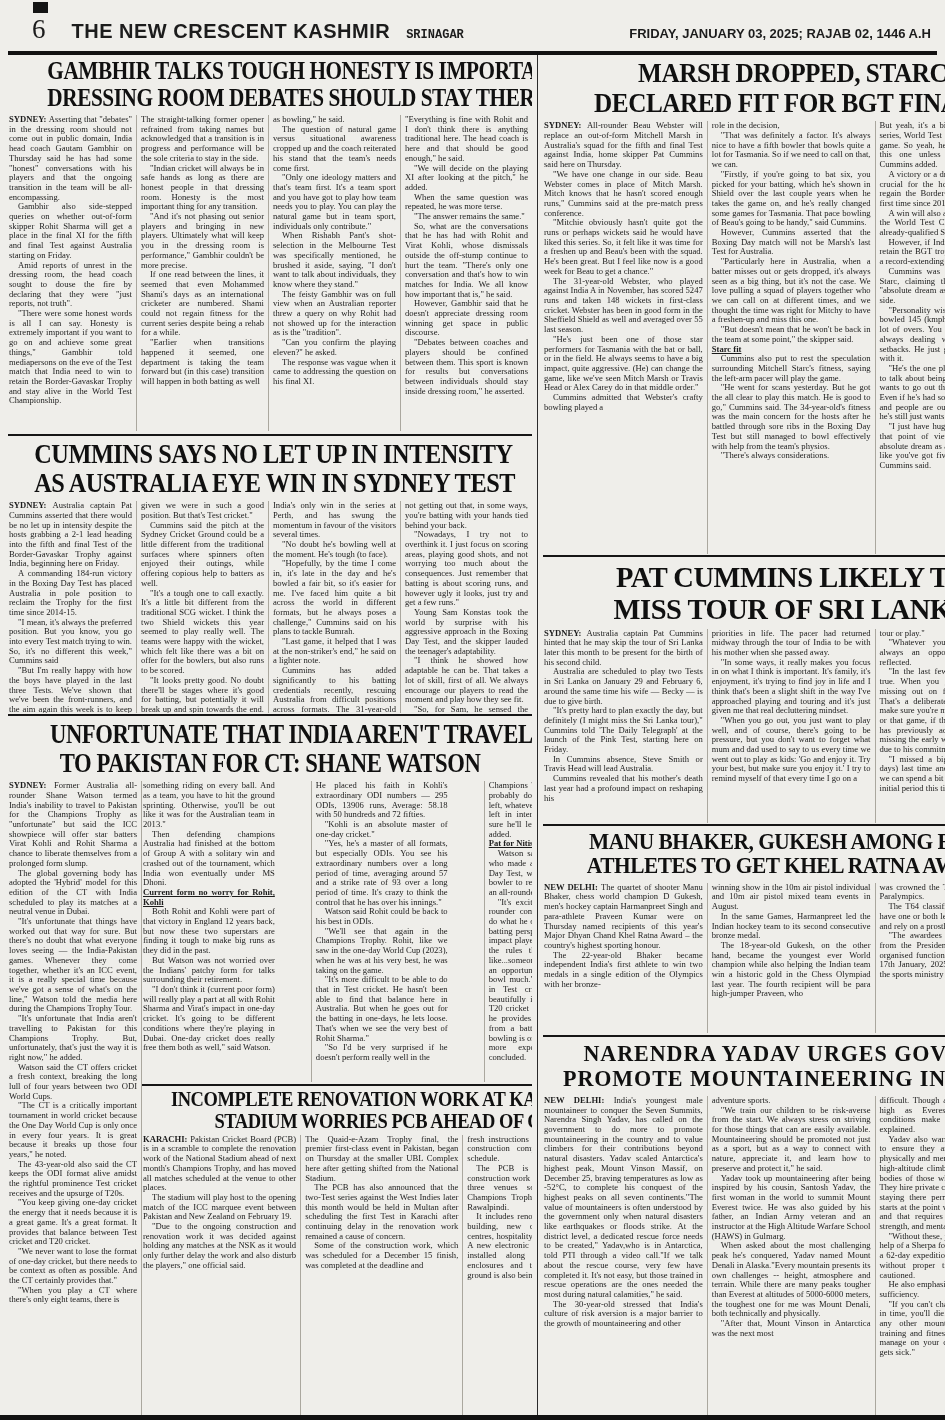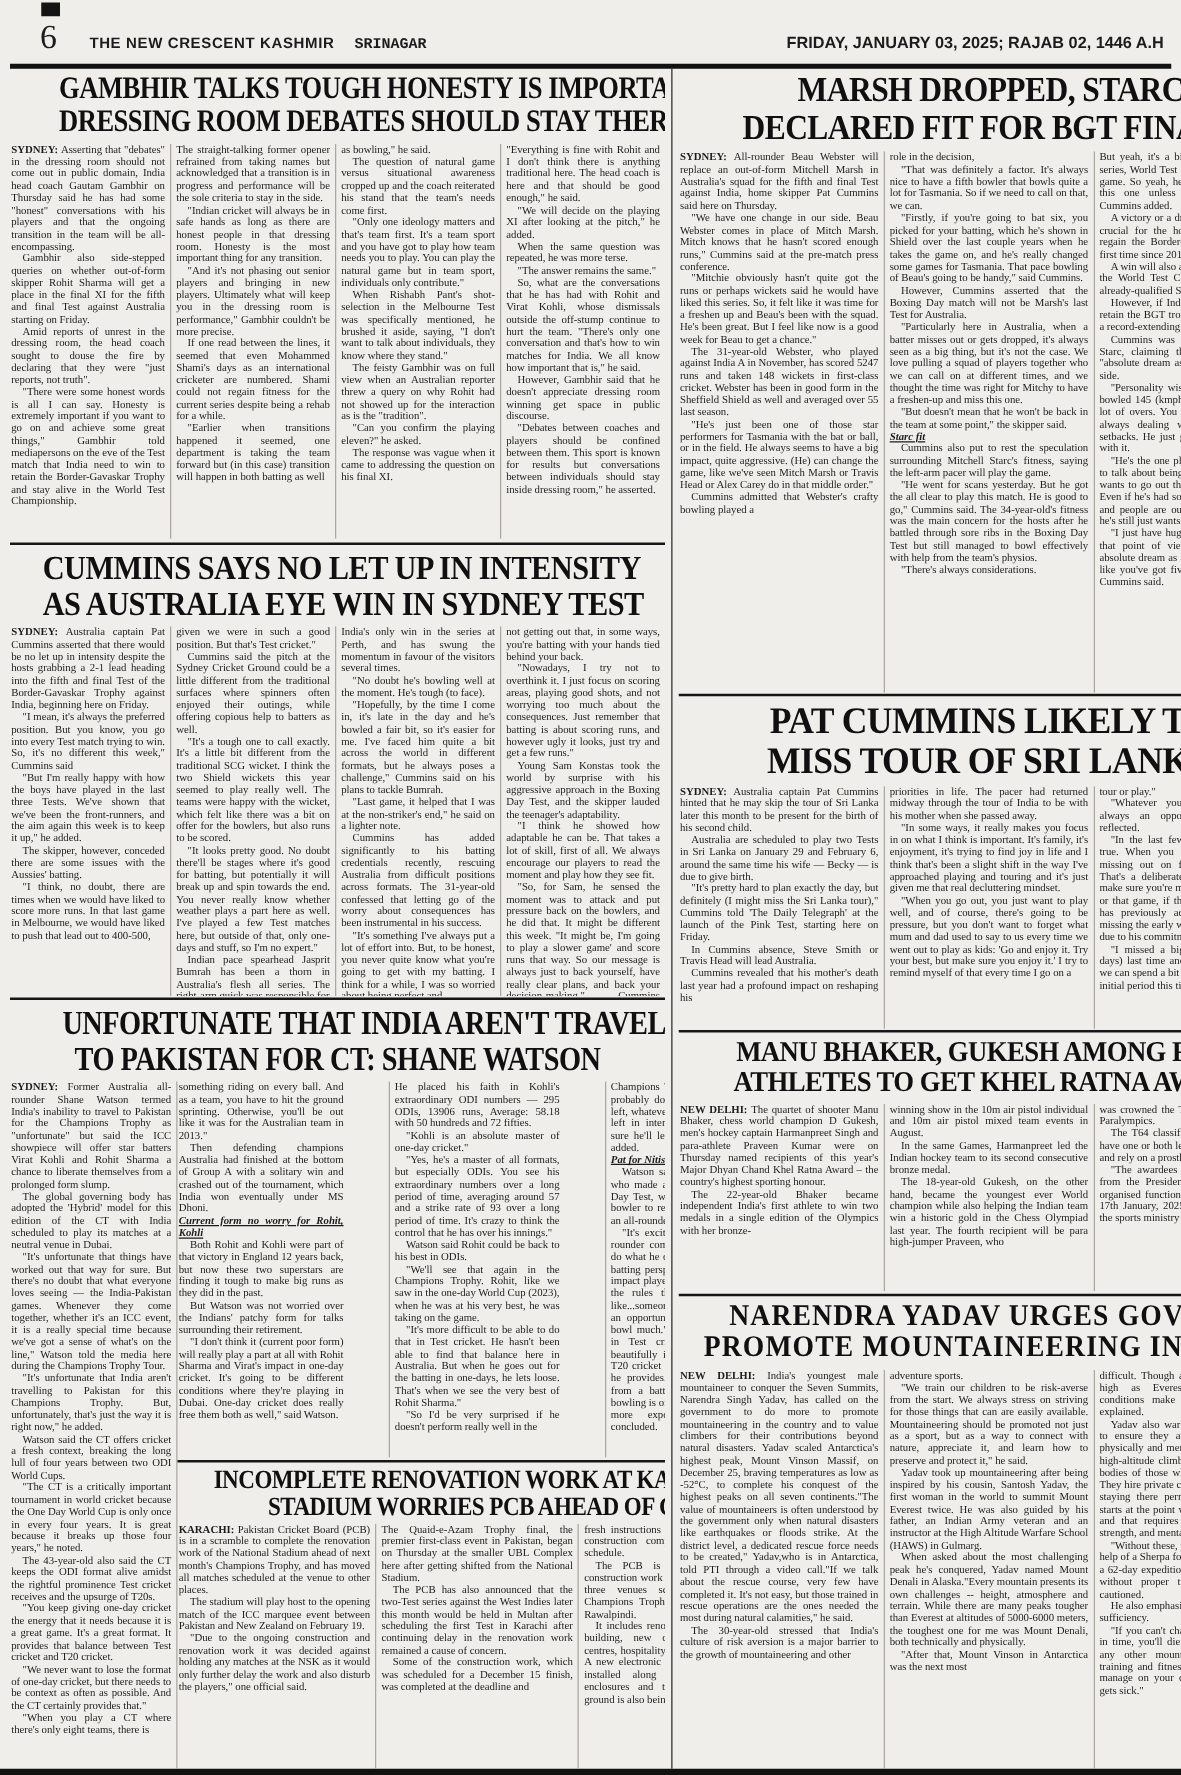--- a/index.html
+++ b/index.html
@@ -3,21 +3,21 @@
 <meta charset="utf-8">
 <style>
   html,body{margin:0;padding:0;background:#d8d6d0;}
   .page{position:relative;width:945px;height:1420px;margin:0 auto;background:#efeeea;
         font-family:"Liberation Serif",serif;color:#1c1c1c;box-sizing:border-box;
         padding:6px 8px 0 8px;border-bottom:5px solid #121212;overflow:hidden;}
   .print-mark{position:absolute;top:2px;left:33px;width:15px;height:11px;background:#141414;}
   
   .phead{display:flex;align-items:baseline;border-bottom:4px solid #121212;padding:8px 2px 6px 2px;}
   .pnum{font-size:27px;font-weight:400;margin:0 26px 0 22px;}
-  .mast{font-family:"Liberation Sans",sans-serif;font-weight:bold;font-size:12px;letter-spacing:.5px;}
+  .mast{font-family:"Liberation Sans",sans-serif;font-weight:bold;font-size:20px;letter-spacing:.5px;}
   .city{font-family:Liberation Mono, monospace;font-weight:bold;font-size:12px;margin-left:16px;}
   .date{font-family:"Liberation Sans",sans-serif;font-weight:bold;font-size:13px;margin-left:auto;margin-right:4px;}
   
   .content{display:flex;height:1367px;}
   .lcol{width:524px;padding-right:5px;display:flex;flex-direction:column;}
   .rcol{flex:1;border-left:1px solid #2a2a2a;padding-left:5px;display:flex;flex-direction:column;}
   .rule{border:none;border-top:2px solid #161616;margin:1px 0;}
   article{overflow:hidden;}
   
   .hl{margin:3px 0 4px 0;text-align:center;font-weight:bold;color:#101010;
@@ -30,31 +30,31 @@
   .hl-srilanka{font-size:30px;transform:scaleX(.95);transform-origin:50% 50%;}
   .hl-manu{font-size:23px;transform:scaleX(.93);transform-origin:50% 50%;}
   .hl-yadav{font-size:24px;transform:scaleX(.92);transform-origin:50% 50%;letter-spacing:1px;}
   
   .cols{display:flex;overflow:hidden;}
   .col{flex:1;padding:0 4px;font-size:8.6px;line-height:9.7px;text-align:justify;overflow:hidden;}
   .col{border-left:1px solid #aaa79e;}
   .cols .col:first-child,.wcol1{border-left:none;padding-left:1px;}
   .col p{margin:0;text-indent:9px;}
   .col p:first-child{text-indent:0;}
-  .col p.sub{text-indent:0;font-style:italic;font-weight:600;text-decoration:underline;}
+  .col p.sub{text-indent:0;font-weight:600;text-decoration:underline;}
   .col b{font-weight:bold;}
   
   .body-gambhir{height:316px;}
   .body-cummins{height:296px;}
   .body-marsh{height:440px;}
   .body-srilanka{height:202px;}
   .body-manu{height:150px;}
   .body-yadav{height:326px;}
   .art-gambhir{height:378px;}
-  .art-cummins{height:360px;}
+  .art-cummins{height:276px;}
   .art-watson{flex:1;display:flex;flex-direction:column;}
   .wrow{display:flex;flex:1;overflow:hidden;}
   .wcol1{width:128px;flex:none;font-size:8.6px;line-height:9.7px;text-align:justify;padding:0 4px 0 1px;overflow:hidden;}
   .wcol1 p{margin:0;text-indent:9px;}
   .wcol1 p:first-child{text-indent:0;}
   .wrest{flex:1;display:flex;flex-direction:column;border-left:1px solid #aaa79e;}
   .wcols{height:301px;flex:none;gap:32px;}
   .art-karachi{flex:1;display:flex;flex-direction:column;border-top:2px solid #161616;margin-top:2px;}
   .body-karachi{flex:1;}
   .art-marsh{height:499px;}
@@ -118,20 +118,21 @@
       </article>
 
       <hr class="rule">
 
       <article class="art-cummins">
         <h1 class="hl hl-cummins">CUMMINS SAYS NO LET UP IN INTENSITY
 AS AUSTRALIA EYE WIN IN SYDNEY TEST</h1>
         <div class="cols body-cummins">
           <div class="col">
               <p><b>SYDNEY: </b>Australia captain Pat Cummins asserted that there would be no let up in intensity despite the hosts grabbing a 2-1 lead heading into the fifth and final Test of the Border-Gavaskar Trophy against India, beginning here on Friday.</p>
+              <p>A commanding 184-run victory in the Boxing Day Test has placed Australia in pole position to reclaim the Trophy for the first time since 2014-15.</p>
               <p>"I mean, it's always the preferred position. But you know, you go into every Test match trying to win. So, it's no different this week," Cummins said</p>
               <p>"But I'm really happy with how the boys have played in the last three Tests. We've shown that we've been the front-runners, and the aim again this week is to keep it up," he added.</p>
               <p>The skipper, however, conceded there are some issues with the Aussies' batting.</p>
               <p>"I think, no doubt, there are times when we would have liked to score more runs. In that last game in Melbourne, we would have liked to push that lead out to 400-500,</p>
             </div>
           <div class="col">
               <p>given we were in such a good position. But that's Test cricket."</p>
               <p>Cummins said the pitch at the Sydney Cricket Ground could be a little different from the traditional surfaces where spinners often enjoyed their outings, while offering copious help to batters as well.</p>
               <p>"It's a tough one to call exactly. It's a little bit different from the traditional SCG wicket. I think the two Shield wickets this year seemed to play really well. The teams were happy with the wicket, which felt like there was a bit on offer for the bowlers, but also runs to be scored.</p>
               <p>"It looks pretty good. No doubt there'll be stages where it's good for batting, but potentially it will break up and spin towards the end. You never really know whether weather plays a part here as well. I've played a few Test matches here, but outside of that, only one-days and stuff, so I'm no expert."</p>

